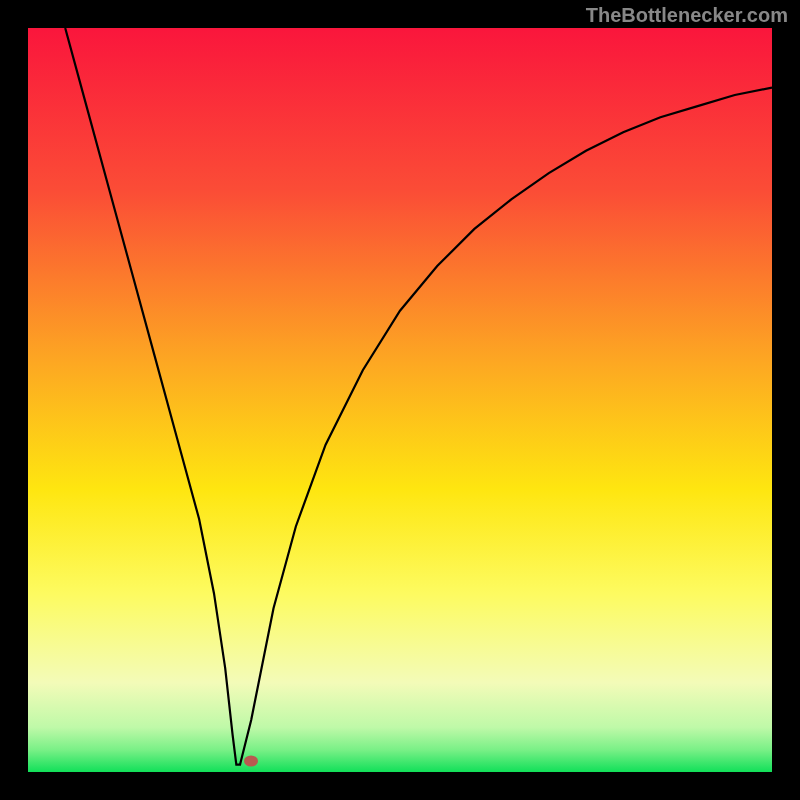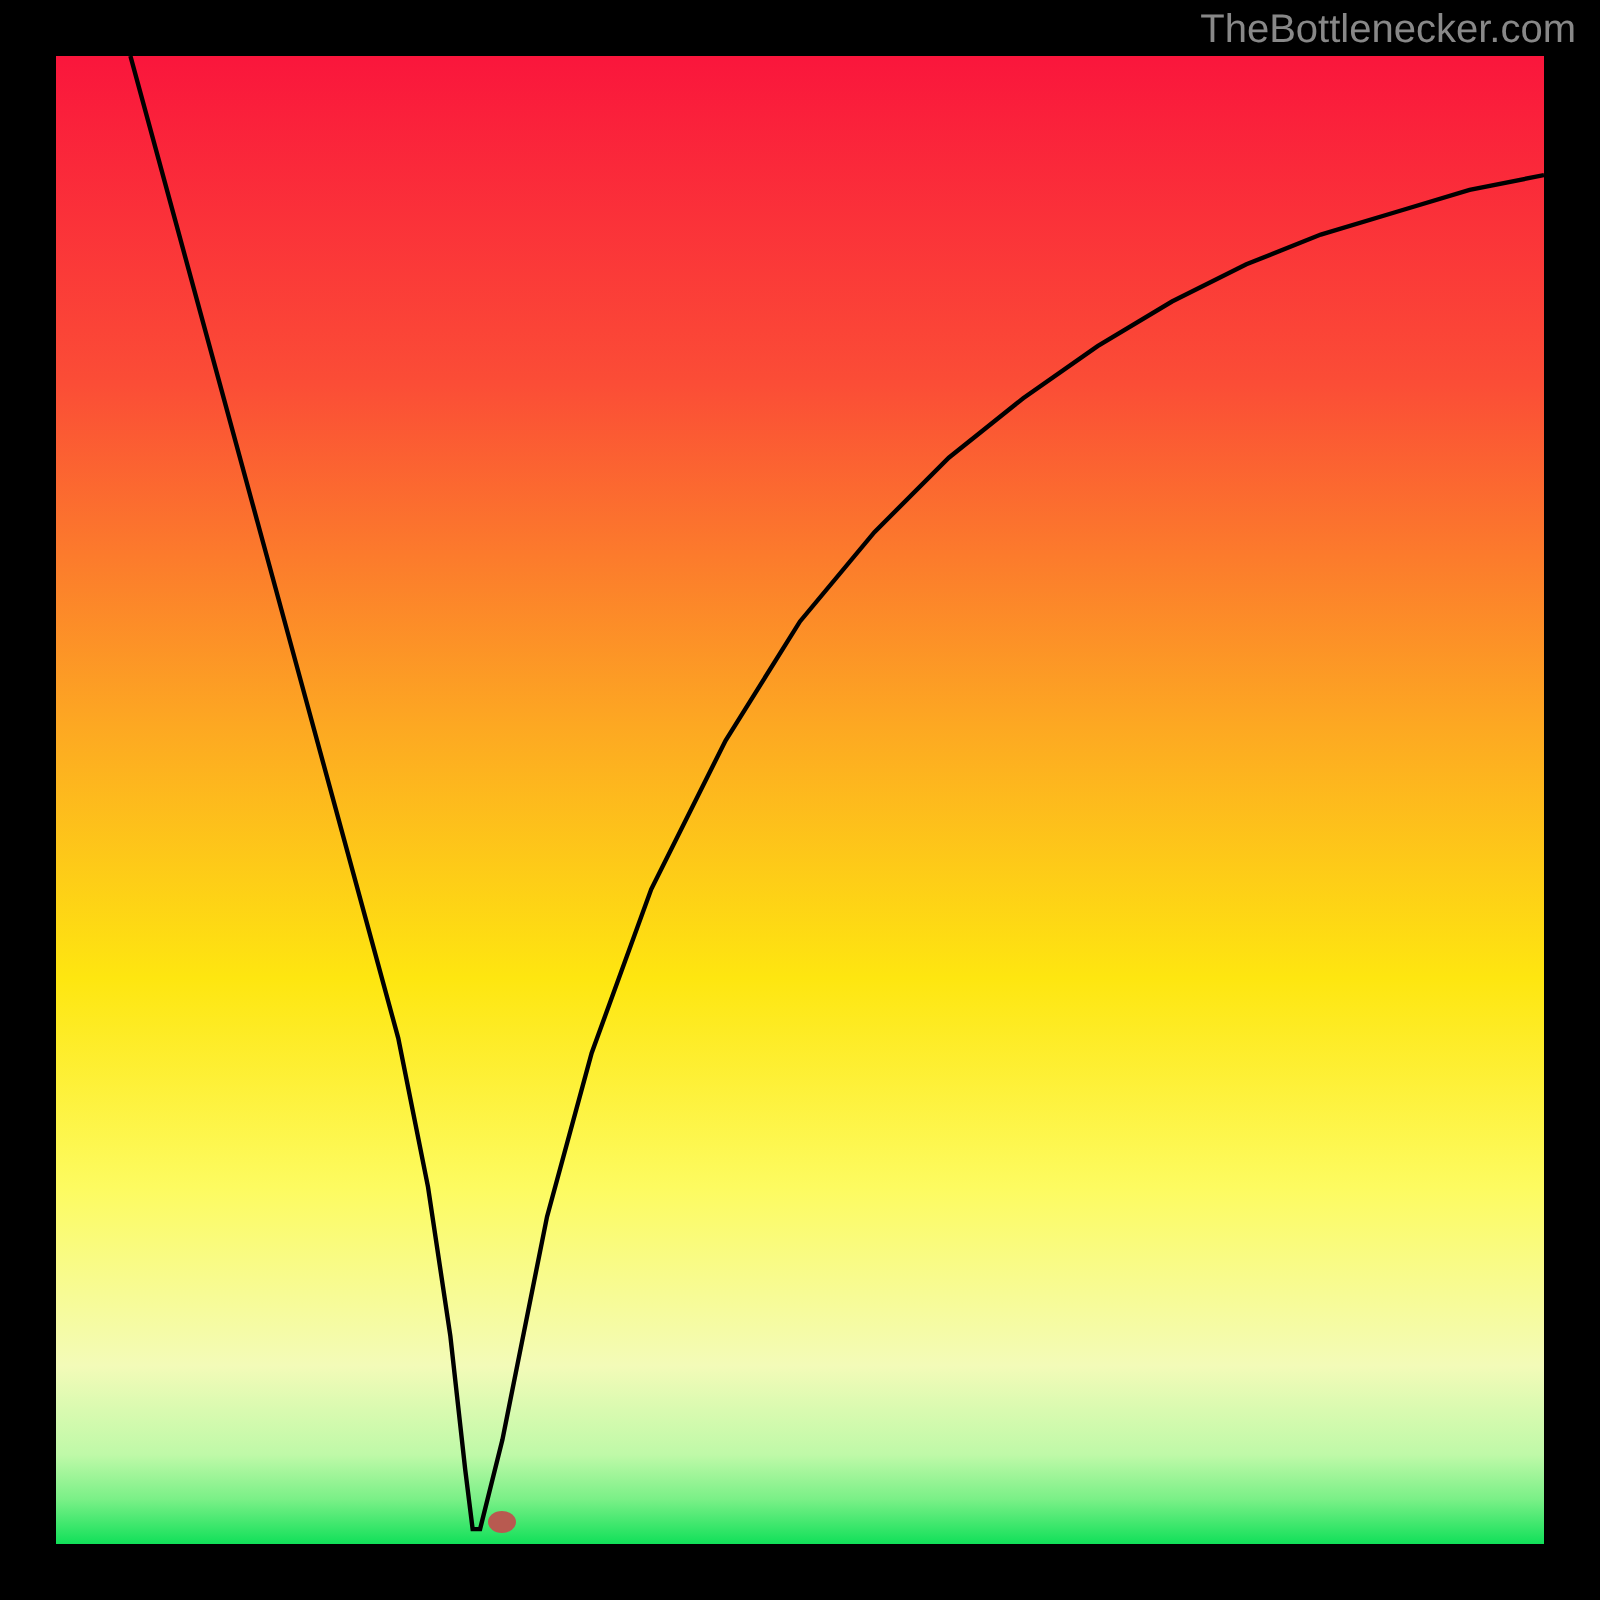--- a/index.html
+++ b/index.html
@@ -9,21 +9,21 @@
       background: #000;
       position: relative;
       font-family: Arial, sans-serif;
     }
     .watermark {
       position: absolute;
       top: 4px;
       right: 12px;
       color: #888;
       font-size: 20px;
-      font-weight: normal;
+      font-weight: bold;
       z-index: 10;
       text-align: right;
     }
     .plot-area {
       position: absolute;
       top: 28px;
       left: 28px;
       width: 744px;
       height: 744px;
       overflow: hidden;

